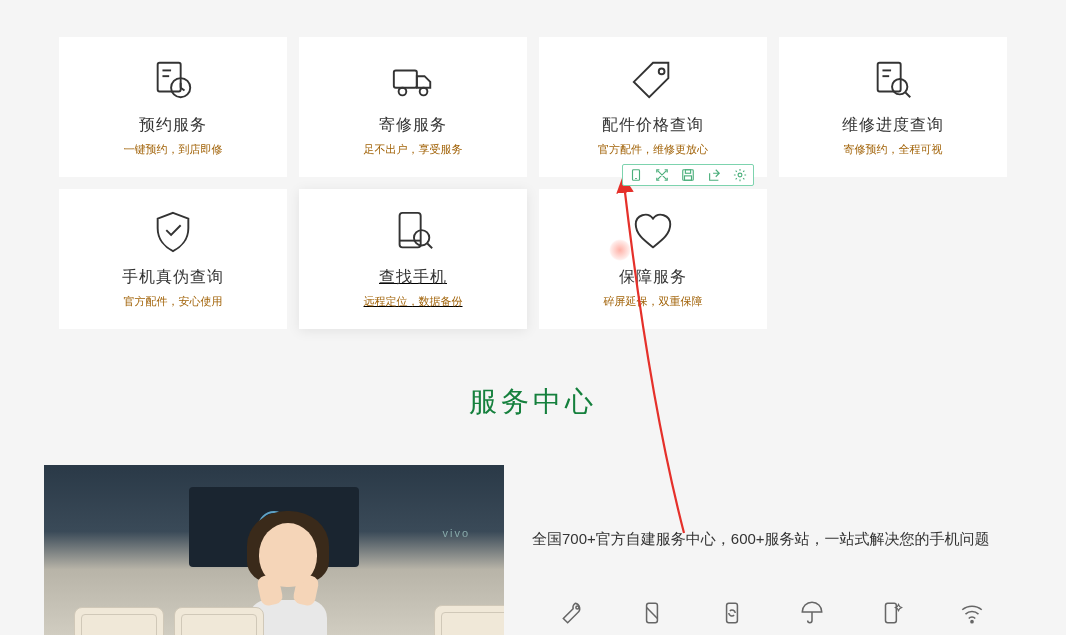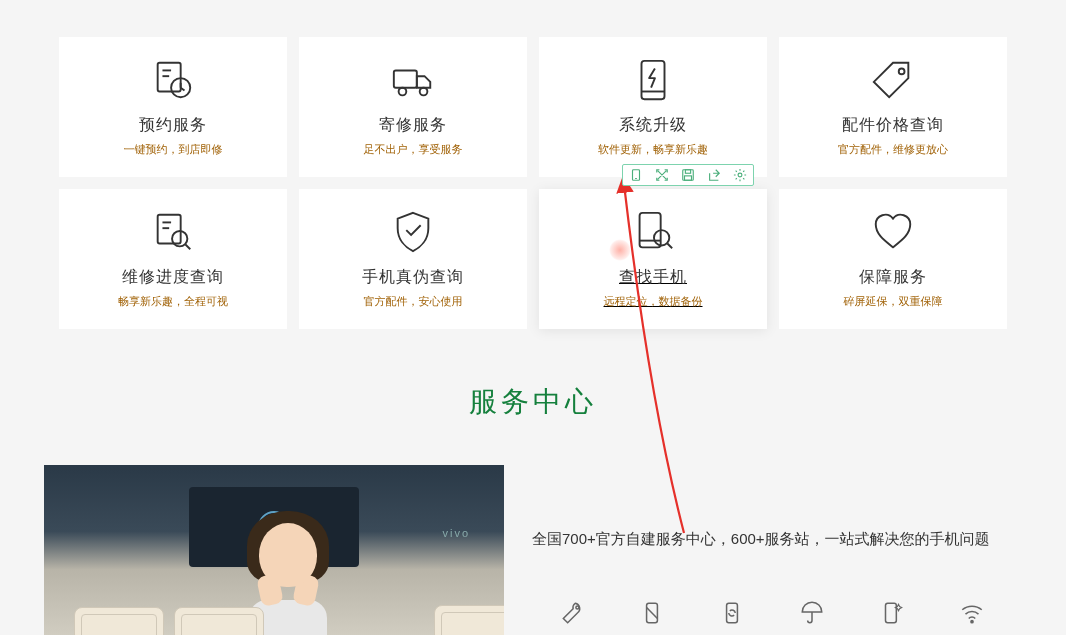--- a/index.html
+++ b/index.html
@@ -184,31 +184,20 @@
         <rect x="4" y="14" width="24" height="18" rx="2"></rect>
         <path d="M28 20 h8 l6 6 v6 h-14 z"></path>
         <circle cx="13" cy="36" r="4"></circle>
         <circle cx="35" cy="36" r="4"></circle>
       </svg>
     </div>
     <div class="card-title">寄修服务</div>
     <div class="card-sub">足不出户，享受服务</div>
   </div>
 
-  <div class="card">
-    <div class="card-icon">
-      <svg viewBox="0 0 48 48" fill="none" stroke="#333" stroke-width="2">
-        <rect x="12" y="4" width="24" height="40" rx="3"></rect>
-        <line x1="12" y1="36" x2="36" y2="36"></line>
-        <path d="M26 12 l-6 10 h6 l-4 10" stroke-linejoin="round"></path>
-      </svg>
-    </div>
-    <div class="card-title">系统升级</div>
-    <div class="card-sub">软件更新，畅享新乐趣</div>
-  </div>
 
   <div class="card">
     <div class="card-icon">
       <svg viewBox="0 0 48 48" fill="none" stroke="#333" stroke-width="2">
         <path d="M24 6 l16 0 0 16 -20 20 -16 -16 z"></path>
         <circle cx="33" cy="15" r="3"></circle>
       </svg>
     </div>
     <div class="card-title">配件价格查询</div>
     <div class="card-sub">官方配件，维修更放心</div>
@@ -218,21 +207,21 @@
     <div class="card-icon">
       <svg viewBox="0 0 48 48" fill="none" stroke="#333" stroke-width="2">
         <rect x="8" y="6" width="24" height="30" rx="2"></rect>
         <line x1="13" y1="14" x2="22" y2="14"></line>
         <line x1="13" y1="20" x2="20" y2="20"></line>
         <circle cx="31" cy="31" r="8"></circle>
         <line x1="37" y1="37" x2="42" y2="42"></line>
       </svg>
     </div>
     <div class="card-title">维修进度查询</div>
-    <div class="card-sub">畅享新乐趣，全程可视</div>
+    <div class="card-sub">寄修预约，全程可视</div>
   </div>
 
   <div class="card">
     <div class="card-icon">
       <svg viewBox="0 0 48 48" fill="none" stroke="#333" stroke-width="2">
         <path d="M24 4 l16 6 v10 c0 12 -8 20 -16 24 c-8 -4 -16 -12 -16 -24 v-10 z"></path>
         <path d="M17 22 l5 5 10 -10"></path>
       </svg>
     </div>
     <div class="card-title">手机真伪查询</div>

